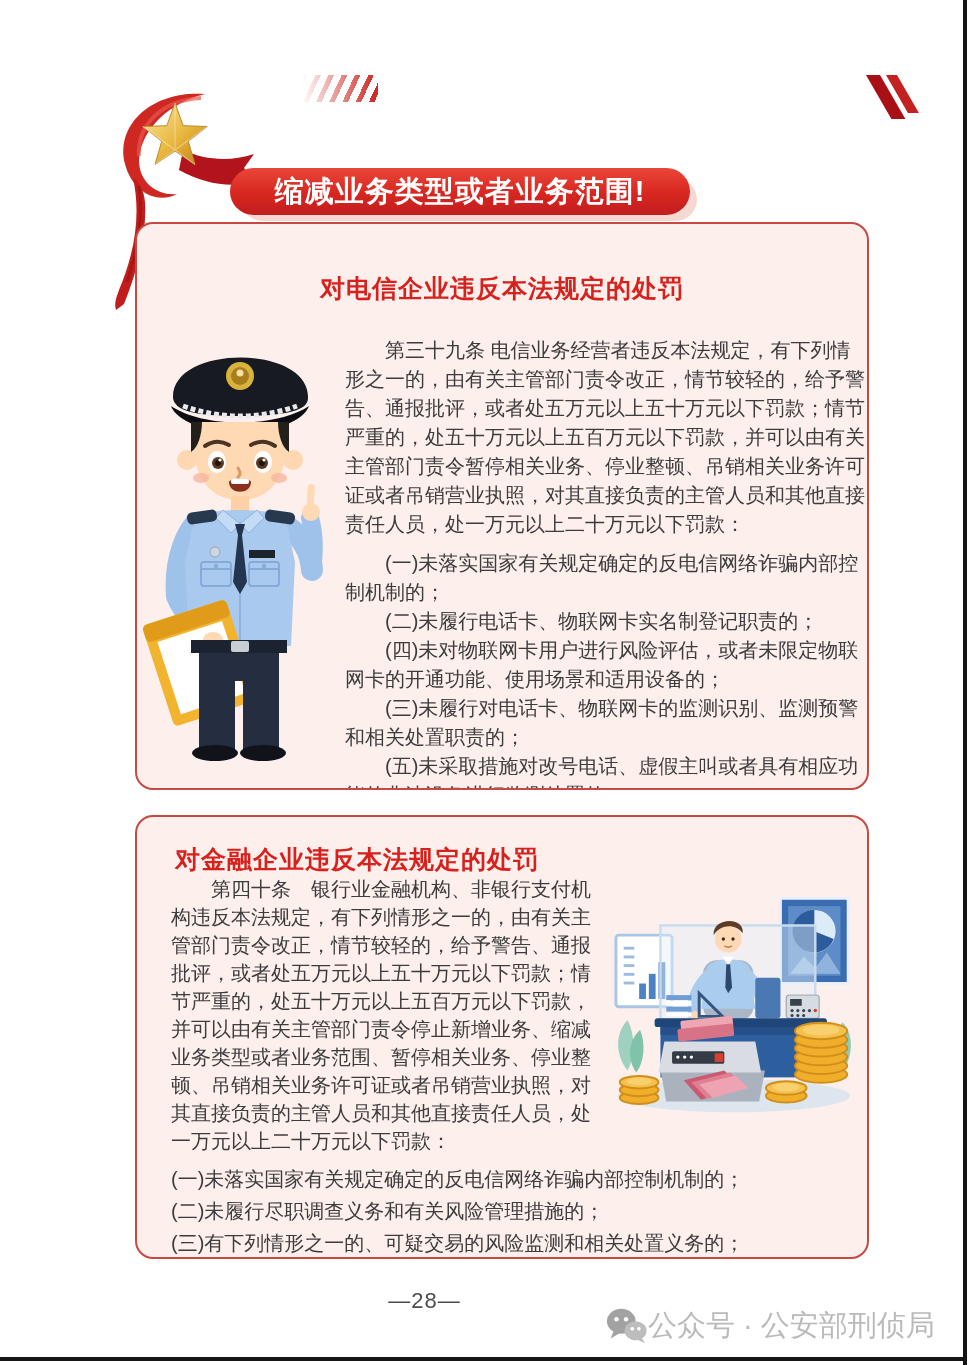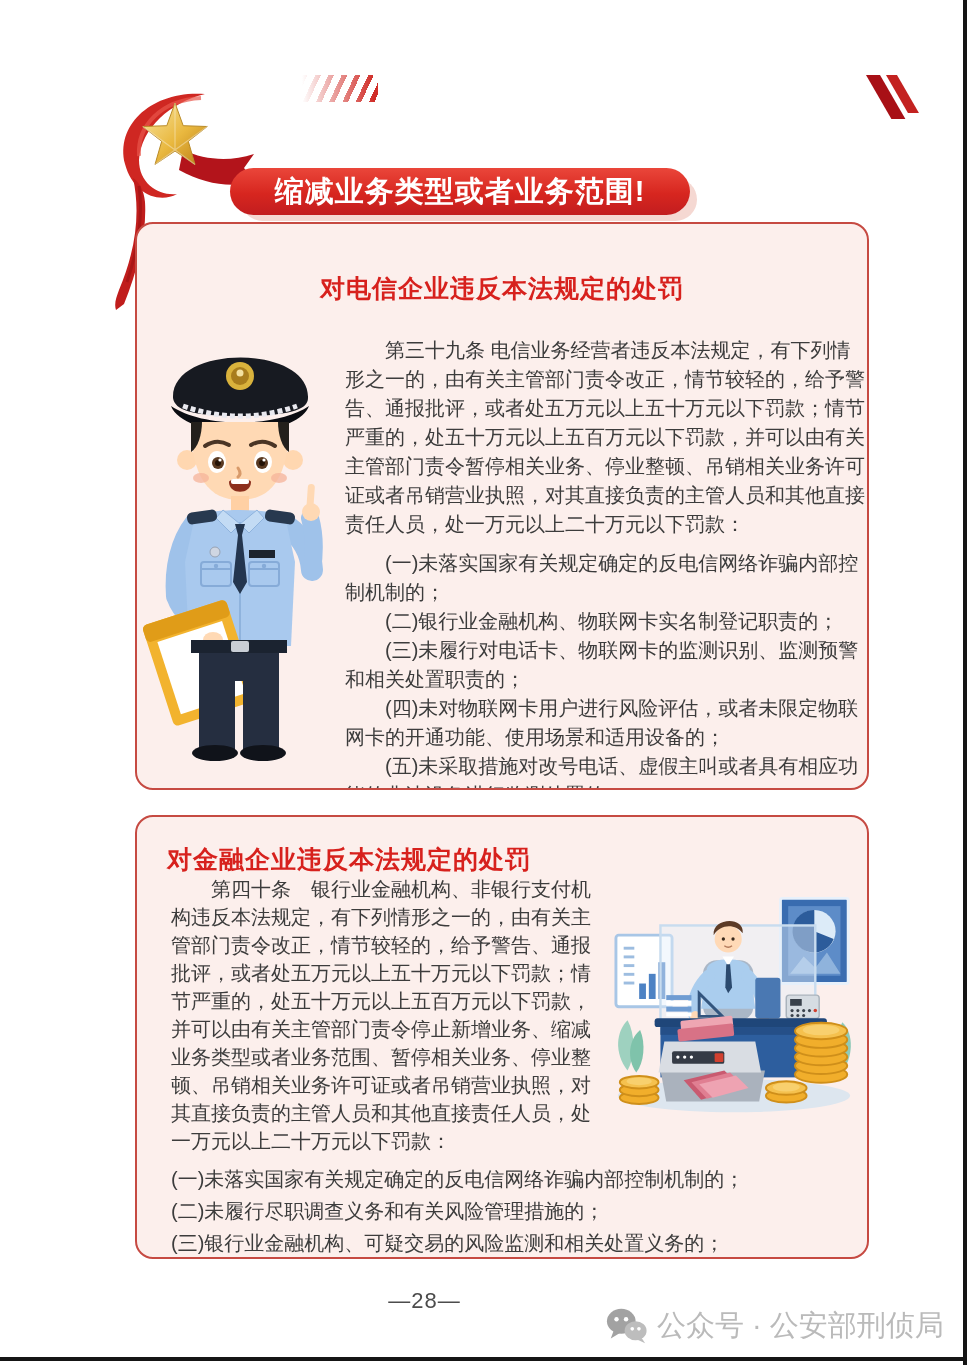--- a/index.html
+++ b/index.html
@@ -46,40 +46,40 @@
   
   .panel {
     position:absolute; left:135px; width:734px; box-sizing:border-box;
     background:#fcefec; border:2px solid #c64a42; border-radius:18px; overflow:hidden;
   }
   .panel-telecom { top:222px; height:568px; }
   .panel-finance { top:815px; height:444px; }
 
   .sec-title { margin:0; font-size:25px; font-weight:bold; color:#d7211d; letter-spacing:1px; }
   .sec-title.center { padding-top:48px; text-align:center; }
-  .sec-title.left   { padding:26px 0 0 30px; text-align:left; }
+  .sec-title.left   { padding:26px 0 0 38px; text-align:left; }
 
   .body-text { font-size:20px; color:#3c3c3c; }
   .para  { margin:0 0 10px 0; text-indent:2em; }
 
   
   .p1-illu { position:absolute; left:6px; top:86px; width:196px; height:460px; }
   .p1-text { position:absolute; left:208px; top:88px; width:521px; line-height:29px;margin-top:24px; }
   .p1-text .item { margin:0; text-indent:2em; }
 
   
   .p2-content { position:absolute; left:34px; right:8px; top:58px; line-height:28px; }
   .p2-illu { float:right; width:250px; height:240px; margin:4px 0 8px 10px; }
   .p2-content .item { margin:0 0 4px 0; line-height:28px; }
 
   
   .page-num { position:absolute; left:0; top:1288px; width:849px; text-align:center;
     font-size:22px; color:#4c4c4c; letter-spacing:1px; }
   .watermark { position:absolute; left:606px; top:1306px; display:flex; align-items:center;
-    gap:9px; color:#bababa; font-size:29px; white-space:nowrap; }
+    color:#bababa; font-size:29px; white-space:nowrap; }
   .wm-icon { width:42px; height:38px; flex:0 0 auto; }
 </style>
 </head>
 <body>
 
 <div class="page">
 
   <div class="hdr">
     <div class="hdr-stripes"></div>
     <div class="hdr-fold1"></div>
@@ -173,23 +173,23 @@
       <rect x="56" y="343" width="80" height="28" fill="#252e40"></rect>
       <rect x="56" y="343" width="36" height="96" fill="#252e40"></rect>
       <rect x="100" y="343" width="36" height="96" fill="#252e40"></rect>
       <ellipse cx="72" cy="443" rx="23" ry="8" fill="#10131a"></ellipse>
       <ellipse cx="120" cy="443" rx="23" ry="8" fill="#10131a"></ellipse>
     </svg>
 
     <div class="p1-text body-text">
       <p class="para">第三十九条 电信业务经营者违反本法规定，有下列情形之一的，由有关主管部门责令改正，情节较轻的，给予警告、通报批评，或者处五万元以上五十万元以下罚款；情节严重的，处五十万元以上五百万元以下罚款，并可以由有关主管部门责令暂停相关业务、停业整顿、吊销相关业务许可证或者吊销营业执照，对其直接负责的主管人员和其他直接责任人员，处一万元以上二十万元以下罚款：</p>
       <p class="item">(一)未落实国家有关规定确定的反电信网络诈骗内部控制机制的；</p>
-      <p class="item">(二)银行业金融机构、物联网卡实名制登记职责的；</p>
+      <p class="item">(二)未履行电话卡、物联网卡实名制登记职责的；</p>
+      <p class="item">(四)未对物联网卡用户进行风险评估，或者未限定物联网卡的开通功能、使用场景和适用设备的；</p>
       <p class="item">(三)未履行对电话卡、物联网卡的监测识别、监测预警和相关处置职责的；</p>
-      <p class="item">(四)未对物联网卡用户进行风险评估，或者未限定物联网卡的开通功能、使用场景和适用设备的；</p>
       <p class="item">(五)未采取措施对改号电话、虚假主叫或者具有相应功能的非法设备进行监测处置的。</p>
     </div>
   </div>
 
   <div class="panel panel-finance">
     <h2 class="sec-title left">对金融企业违反本法规定的处罚</h2>
 
     <div class="p2-content body-text">
 
       <svg class="p2-illu" viewBox="0 0 256 248">
@@ -288,21 +288,21 @@
           <ellipse cx="30" cy="226" rx="20" ry="6.5" fill="#f1ae2b"></ellipse>
           <ellipse cx="30" cy="218" rx="20" ry="6.5" fill="#f1ae2b"></ellipse>
           <ellipse cx="30" cy="210" rx="20" ry="6.5" fill="#f5c14e"></ellipse>
         </g>
         <ellipse cx="30" cy="209" rx="13" ry="4" fill="#f8d06e"></ellipse>
       </svg>
 
       <p class="para">第四十条　银行业金融机构、非银行支付机构违反本法规定，有下列情形之一的，由有关主管部门责令改正，情节较轻的，给予警告、通报批评，或者处五万元以上五十万元以下罚款；情节严重的，处五十万元以上五百万元以下罚款，并可以由有关主管部门责令停止新增业务、缩减业务类型或者业务范围、暂停相关业务、停业整顿、吊销相关业务许可证或者吊销营业执照，对其直接负责的主管人员和其他直接责任人员，处一万元以上二十万元以下罚款：</p>
       <p class="item">(一)未落实国家有关规定确定的反电信网络诈骗内部控制机制的；</p>
       <p class="item">(二)未履行尽职调查义务和有关风险管理措施的；</p>
-      <p class="item">(三)银行业金融机构、可疑交易的风险监测和相关处置义务的；</p>
+      <p class="item">(三)有下列情形之一的、可疑交易的风险监测和相关处置义务的；</p>
 
     </div>
   </div>
 
   <div class="page-num">—28—</div>
 
   <div class="watermark">
     <svg class="wm-icon" viewBox="0 0 44 38">
       <ellipse cx="16" cy="14" rx="15" ry="13" fill="#a2a2a2"></ellipse>
       <path d="M 8,24 L 5,32 L 15,26 Z" fill="#a2a2a2"></path>

